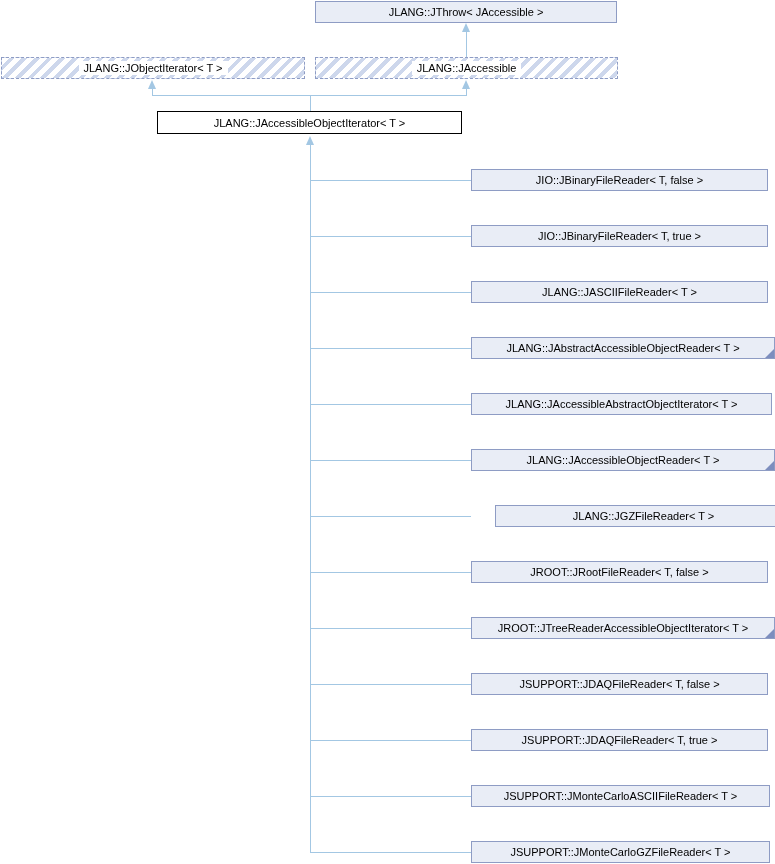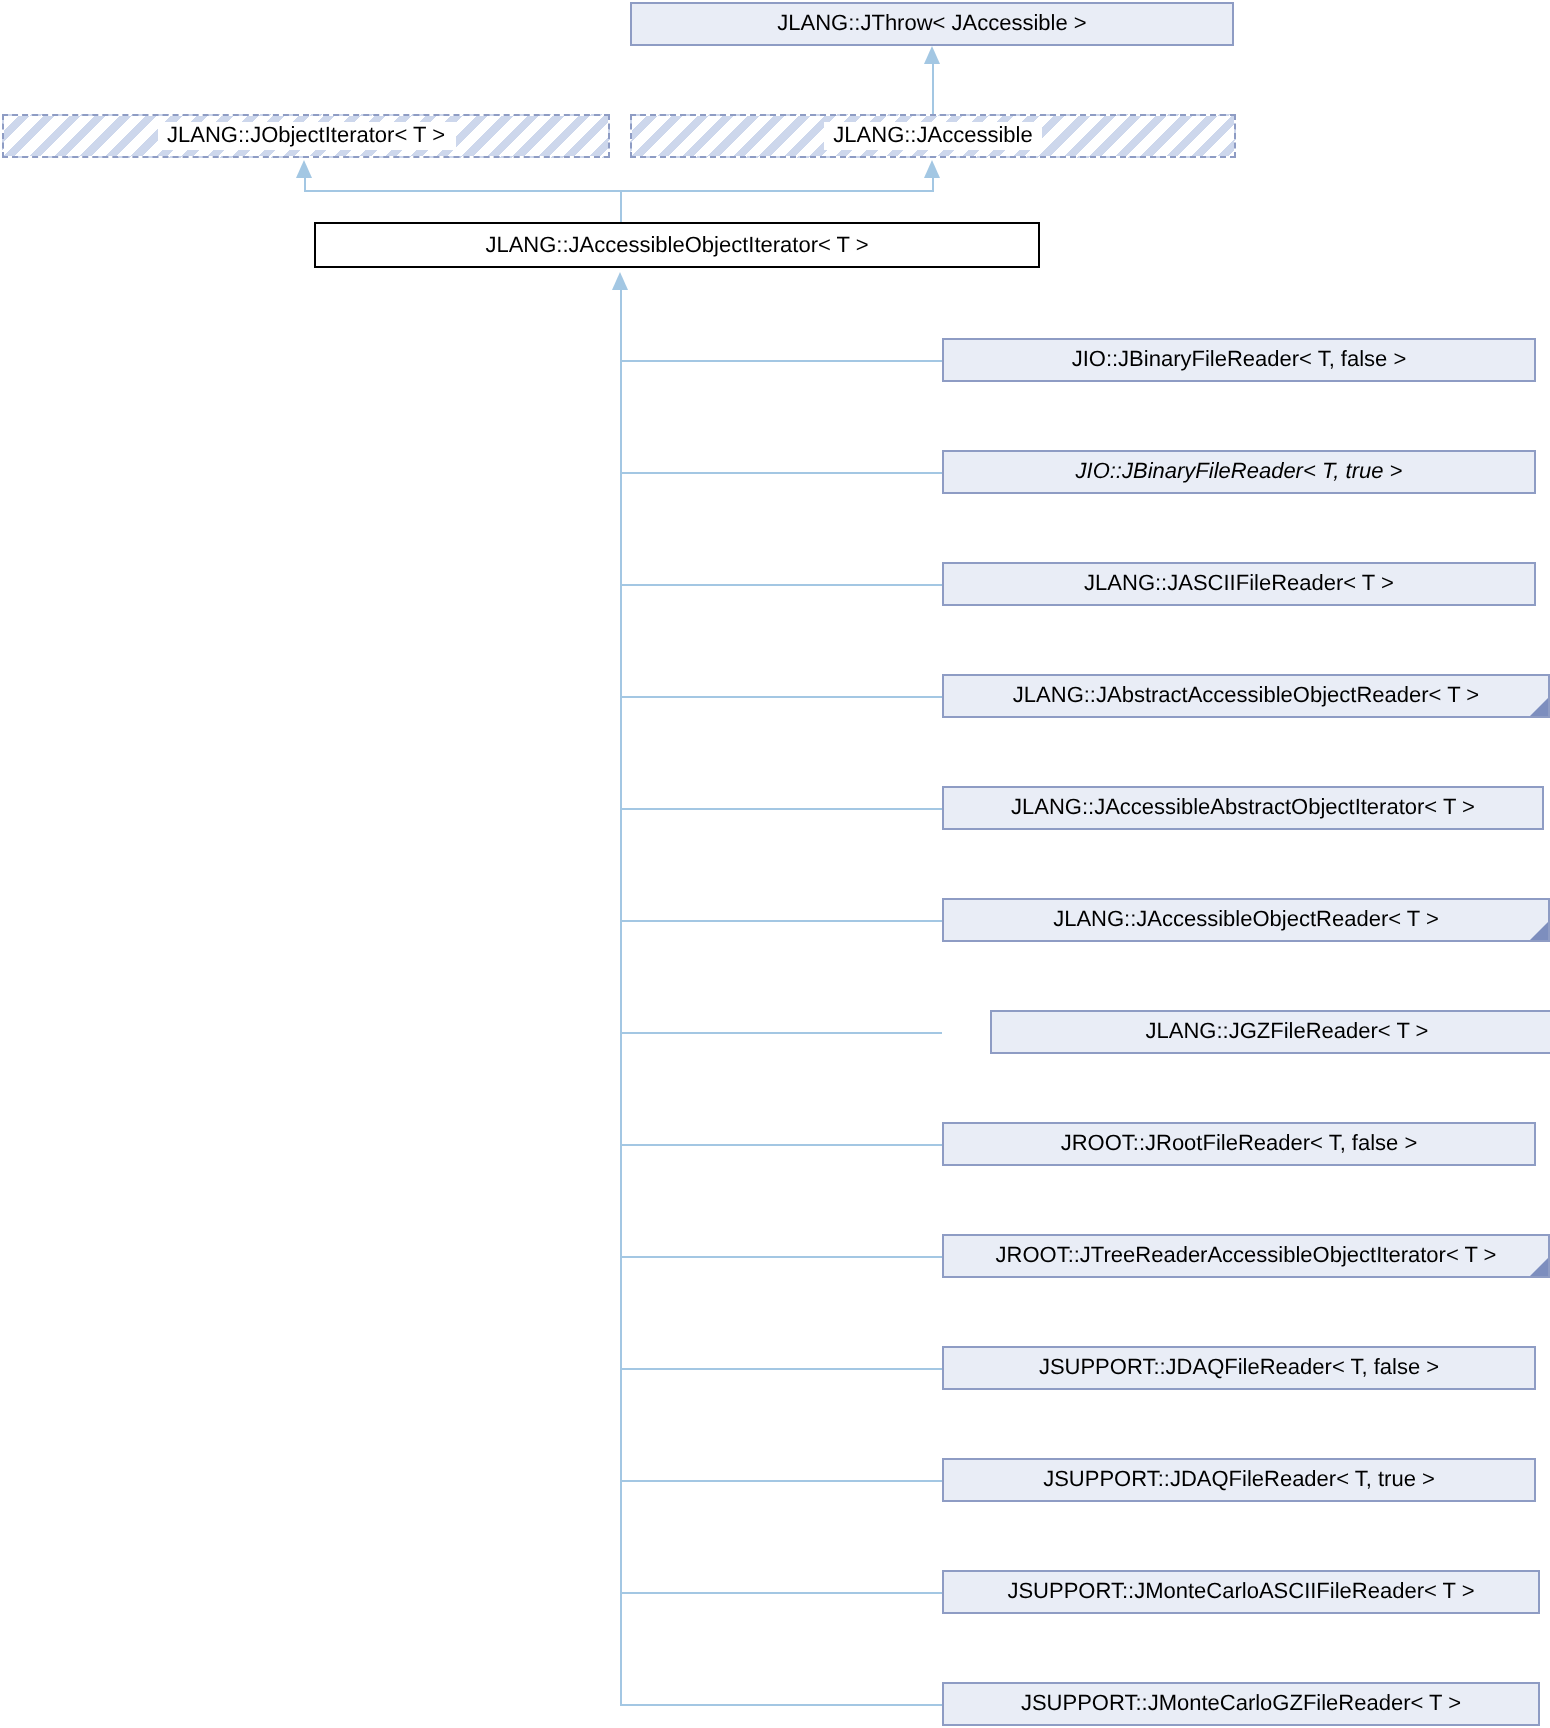--- a/index.html
+++ b/index.html
@@ -92,21 +92,21 @@
     <span class="hatch-label lbl">JLANG::JAccessible</span>
   </div>
 
   <div class="arrow-up" style="left:148px; top:80px;"></div>
   <div class="arrow-up" style="left:462px; top:80px;"></div>
   <div class="edge-v" style="left:152px; top:89px; height:6px;"></div>
   <div class="edge-v" style="left:466px; top:89px; height:6px;"></div>
   <div class="edge-h" style="left:152px; top:95px; width:315px;"></div>
   <div class="edge-v" style="left:310px; top:95px; height:16px;"></div>
 
-  <div class="node node-main" style="left:157px; top:111px; width:363px;">
+  <div class="node node-main" style="left:157px; top:111px; width:305px;">
     <span class="lbl">JLANG::JAccessibleObjectIterator&lt; T &gt;</span>
   </div>
 
   <div class="arrow-up" style="left:306px; top:136px;"></div>
   <div class="edge-v" style="left:310px; top:145px; height:708px;"></div>
 
   <div class="edge-h" style="left:310px; top:180px; width:161px;"></div>
   <div class="edge-h" style="left:310px; top:236px; width:161px;"></div>
   <div class="edge-h" style="left:310px; top:292px; width:161px;"></div>
   <div class="edge-h" style="left:310px; top:348px; width:161px;"></div>
@@ -117,21 +117,21 @@
   <div class="edge-h" style="left:310px; top:628px; width:161px;"></div>
   <div class="edge-h" style="left:310px; top:684px; width:161px;"></div>
   <div class="edge-h" style="left:310px; top:740px; width:161px;"></div>
   <div class="edge-h" style="left:310px; top:796px; width:161px;"></div>
   <div class="edge-h" style="left:310px; top:852px; width:161px;"></div>
 
   <div class="node node-solid" style="left:471px; top:169px; width:297px;">
     <span class="lbl">JIO::JBinaryFileReader&lt; T, false &gt;</span>
   </div>
 
-  <div class="node node-solid" style="left:471px; top:225px; width:297px;font-style:italic;">
+  <div class="node node-solid" style="left:471px; top:225px; width:297px;">
     <span class="lbl">JIO::JBinaryFileReader&lt; T, true &gt;</span>
   </div>
 
   <div class="node node-solid" style="left:471px; top:281px; width:297px;">
     <span class="lbl">JLANG::JASCIIFileReader&lt; T &gt;</span>
   </div>
 
   <div class="node node-solid" style="left:471px; top:337px; width:304px;">
     <span class="lbl">JLANG::JAbstractAccessibleObjectReader&lt; T &gt;</span>
     <span class="fold"></span>

